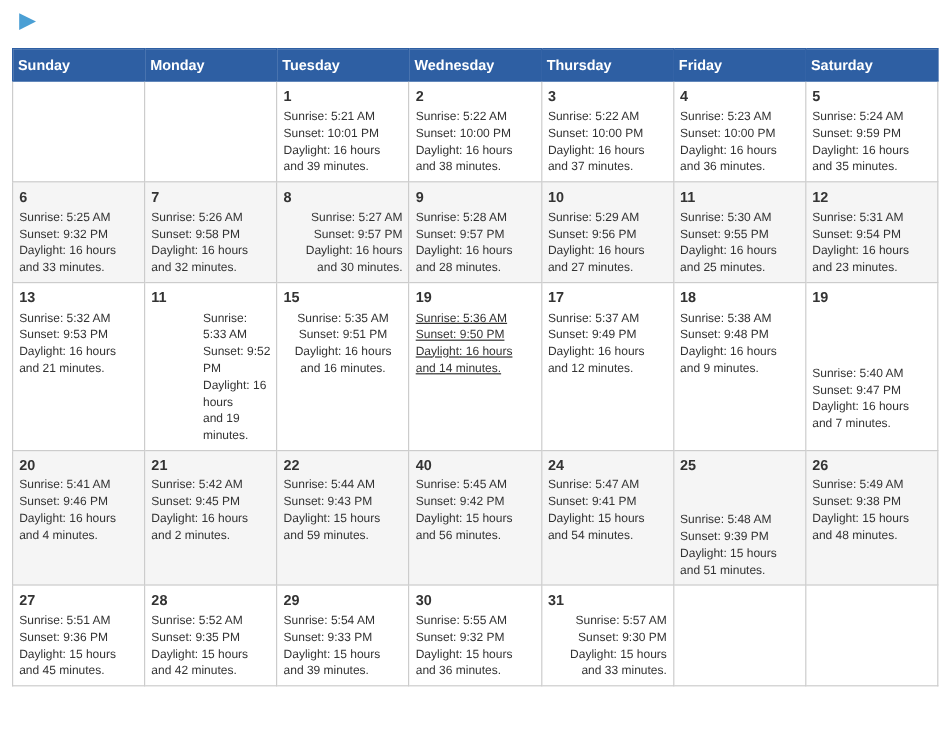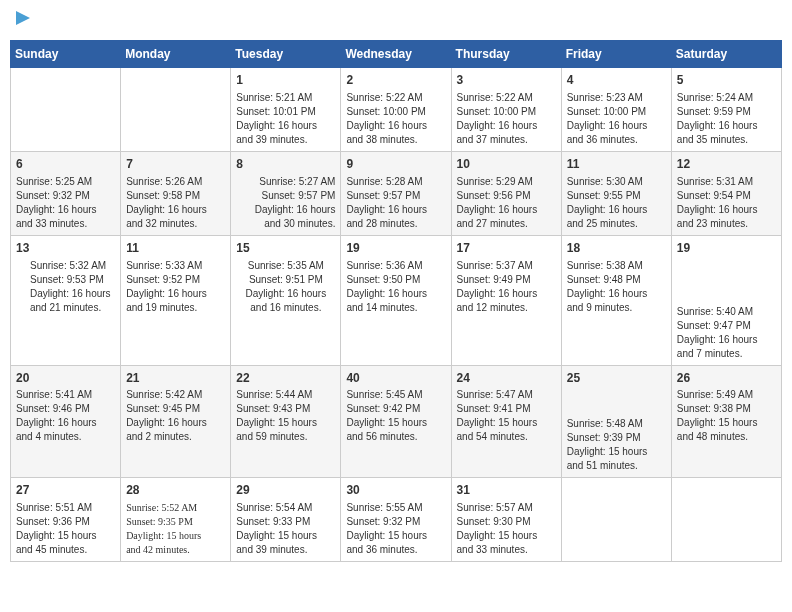--- a/index.html
+++ b/index.html
@@ -199,42 +199,42 @@
           <div class="day-num">12</div>
           <div class="day-info" style="white-space: pre-line;">Sunrise: 5:31 AM
 Sunset: 9:54 PM
 Daylight: 16 hours
 and 23 minutes.</div>
         </td>
       </tr>
       <tr>
         <td>
           <div class="day-num">13</div>
-          <div class="day-info" style="white-space: pre-line; margin-left: 14px;">Sunrise: 5:32 AM
+          <div class="day-info" style="white-space: pre-line;">Sunrise: 5:32 AM
 Sunset: 9:53 PM
 Daylight: 16 hours
 and 21 minutes.</div>
         </td>
         <td>
           <div class="day-num">11</div>
-          <div class="day-info" style="white-space: pre-line;">Sunrise: 5:33 AM
+          <div class="day-info" style="white-space: pre-line; margin-left: 43px;">Sunrise: 5:33 AM
 Sunset: 9:52 PM
 Daylight: 16 hours
 and 19 minutes.</div>
         </td>
         <td>
           <div class="day-num">15</div>
           <div class="day-info" style="white-space: pre-line; text-align: center;">Sunrise: 5:35 AM
 Sunset: 9:51 PM
 Daylight: 16 hours
 and 16 minutes.</div>
         </td>
         <td>
           <div class="day-num">19</div>
-          <div class="day-info" style="white-space: pre-line;">Sunrise: 5:36 AM
+          <div class="day-info" style="white-space: pre-line; text-decoration: underline;">Sunrise: 5:36 AM
 Sunset: 9:50 PM
 Daylight: 16 hours
 and 14 minutes.</div>
         </td>
         <td>
           <div class="day-num">17</div>
           <div class="day-info" style="white-space: pre-line;">Sunrise: 5:37 AM
 Sunset: 9:49 PM
 Daylight: 16 hours
 and 12 minutes.</div>
@@ -308,42 +308,42 @@
       <tr>
         <td>
           <div class="day-num">27</div>
           <div class="day-info" style="white-space: pre-line;">Sunrise: 5:51 AM
 Sunset: 9:36 PM
 Daylight: 15 hours
 and 45 minutes.</div>
         </td>
         <td>
           <div class="day-num">28</div>
-          <div class="day-info" style="white-space: pre-line; font-family: Liberation Serif, serif;">Sunrise: 5:52 AM
+          <div class="day-info" style="white-space: pre-line;">Sunrise: 5:52 AM
 Sunset: 9:35 PM
 Daylight: 15 hours
 and 42 minutes.</div>
         </td>
         <td>
           <div class="day-num">29</div>
           <div class="day-info" style="white-space: pre-line;">Sunrise: 5:54 AM
 Sunset: 9:33 PM
 Daylight: 15 hours
 and 39 minutes.</div>
         </td>
         <td>
           <div class="day-num">30</div>
           <div class="day-info" style="white-space: pre-line;">Sunrise: 5:55 AM
 Sunset: 9:32 PM
 Daylight: 15 hours
 and 36 minutes.</div>
         </td>
         <td>
           <div class="day-num">31</div>
-          <div class="day-info" style="white-space: pre-line;">Sunrise: 5:57 AM
+          <div class="day-info" style="white-space: pre-line; text-align: right;">Sunrise: 5:57 AM
 Sunset: 9:30 PM
 Daylight: 15 hours
 and 33 minutes.</div>
         </td>
         <td></td>
         <td></td>
       </tr>
     </tbody>
 </table>
 

